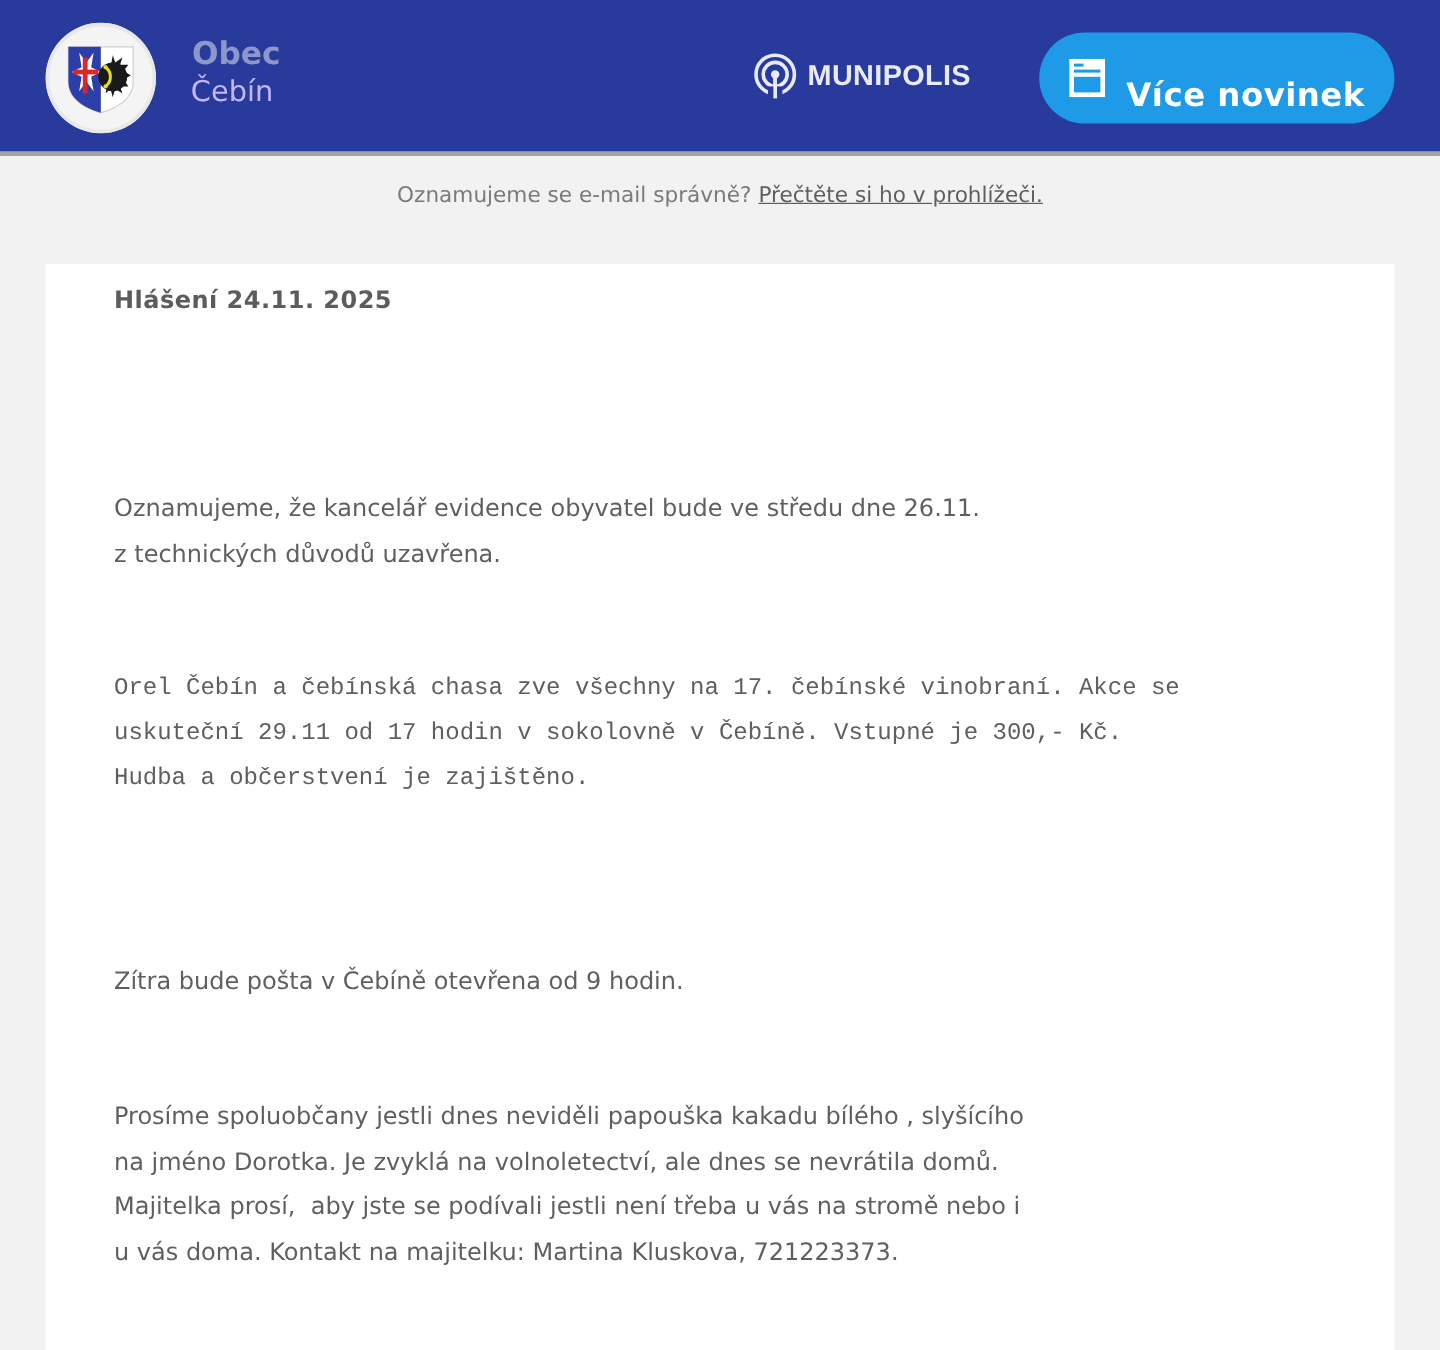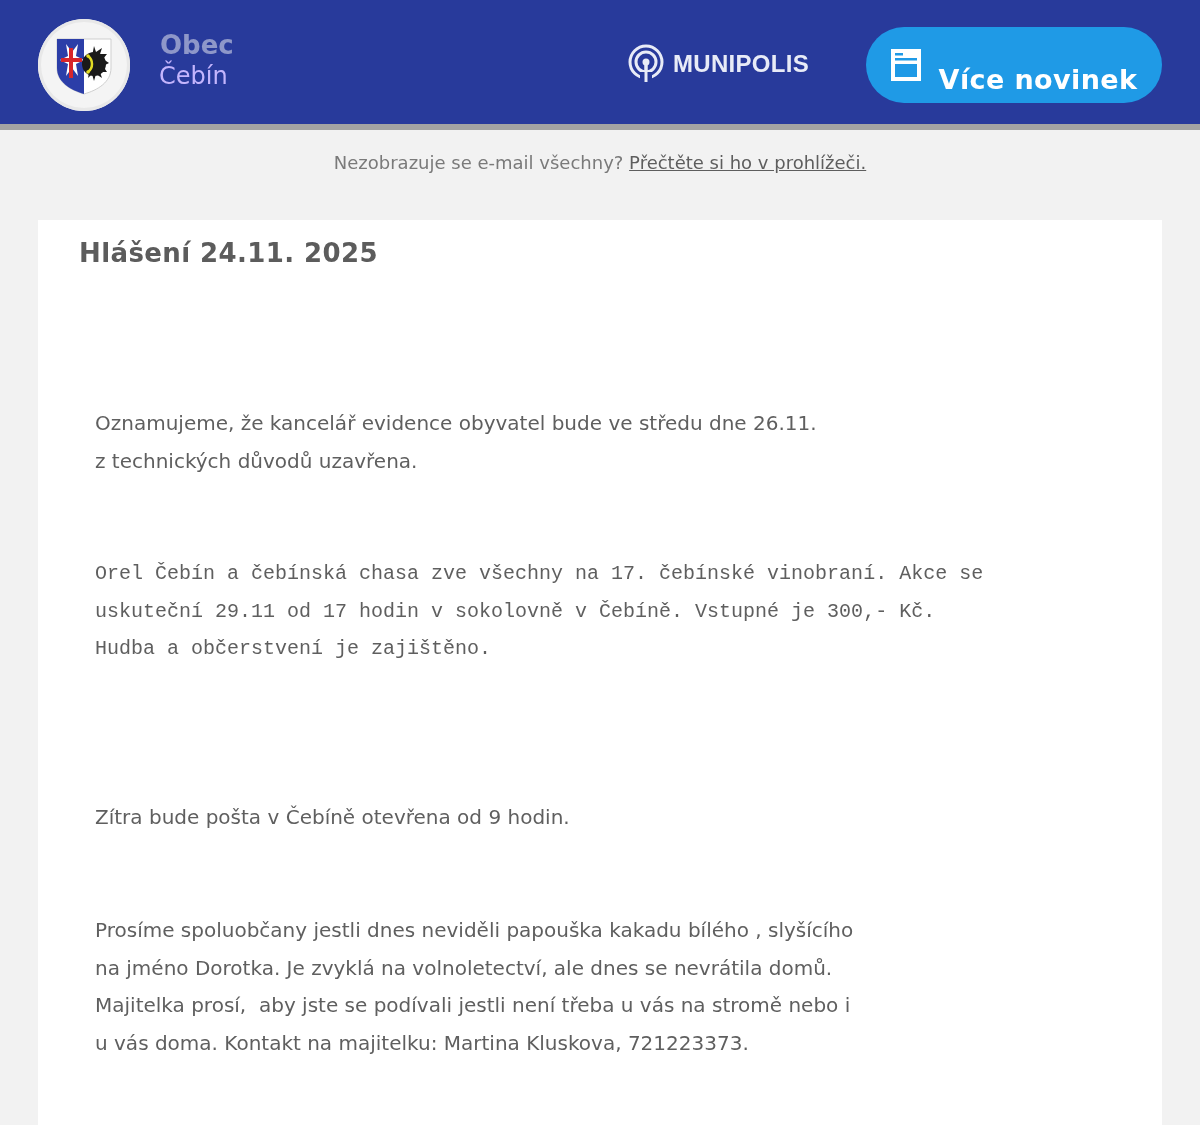--- a/index.html
+++ b/index.html
@@ -5,21 +5,21 @@
     * { box-sizing: border-box; margin: 0; padding: 0; }
     html, body { width: 1200px; height: 1125px; overflow: hidden; }
     body {
       background: #f2f2f2;
       font-family: "DejaVu Sans", sans-serif;
       color: #5f5f5f;
     }
     .header {
       position: absolute; left: 0; top: 0; width: 1200px; height: 130px;
       background: #283a9b;
-      border-bottom: 6px solid #a3a3a3;
+      border-bottom: 4px solid #a3a3a3;
       text-align: right;
     }
     .logo-circle {
       position: absolute; left: 38px; top: 19px; width: 92px; height: 92px;
       border-radius: 50%; background: #f4f4f4;
       box-shadow: 0 0 0 3px #e8e8e8 inset;
       overflow: hidden;
     }
     .logo-circle svg { position: absolute; left: 16px; top: 17px; }
     .brand-small {
@@ -50,22 +50,22 @@
     .browser-note {
       position: absolute; left: 0; top: 152px; width: 1200px; text-align: center;
       font-size: 18px; color: #7a7a7a;
     }
     .browser-note a { color: #5e5e5e; text-decoration: underline; cursor: pointer; }
     .card {
       position: absolute; left: 38px; top: 220px; width: 1124px; height: 920px;
       background: #ffffff;
     }
     .title {
-      position: absolute; left: 41px; top: 18px;
-      font-size: 26px; font-weight: bold; color: #5c5c5c; letter-spacing: 0.4px;
+      position: absolute; left: 57px; top: 18px;
+      font-size: 20px; font-weight: bold; color: #5c5c5c; letter-spacing: 0.4px;
     }
     .para {
       position: absolute; left: 57px; width: 1030px;
       font-size: 20px; line-height: 37.5px; color: #5f5f5f;
     }
     .p1 { top: 185px; }
     .p2 { top: 335px; font-family: Liberation Mono, monospace; }
     .p3 { top: 579px; }
     .p4 { top: 692px; }
     .line { display: block; white-space: pre; }
@@ -108,21 +108,21 @@
       <rect x="0" y="0" width="30" height="32" fill="#ffffff"></rect>
       <rect x="4" y="4" width="8" height="2.5" fill="#1f9ae6"></rect>
       <rect x="4" y="9" width="22" height="2.5" fill="#1f9ae6"></rect>
       <rect x="4" y="15" width="22" height="13" fill="#1f9ae6"></rect>
     </svg>
     <span class="more-btn-label">Více novinek</span>
   </div>
 </div>
 
 <div class="browser-note">
-  <span>Nezobrazuje se e-mail všechny?</span>
+  <span>Oznamujeme se e-mail správně?</span>
   <a>Přečtěte si ho v prohlížeči.</a>
 </div>
 
 <div class="card">
   <div class="title">Hlášení 24.11. 2025</div>
 
   <div class="para p1">
     <span class="line">Oznamujeme, že kancelář evidence obyvatel bude ve středu dne 26.11.</span>
     <span class="line">z technických důvodů uzavřena.</span>
   </div>

